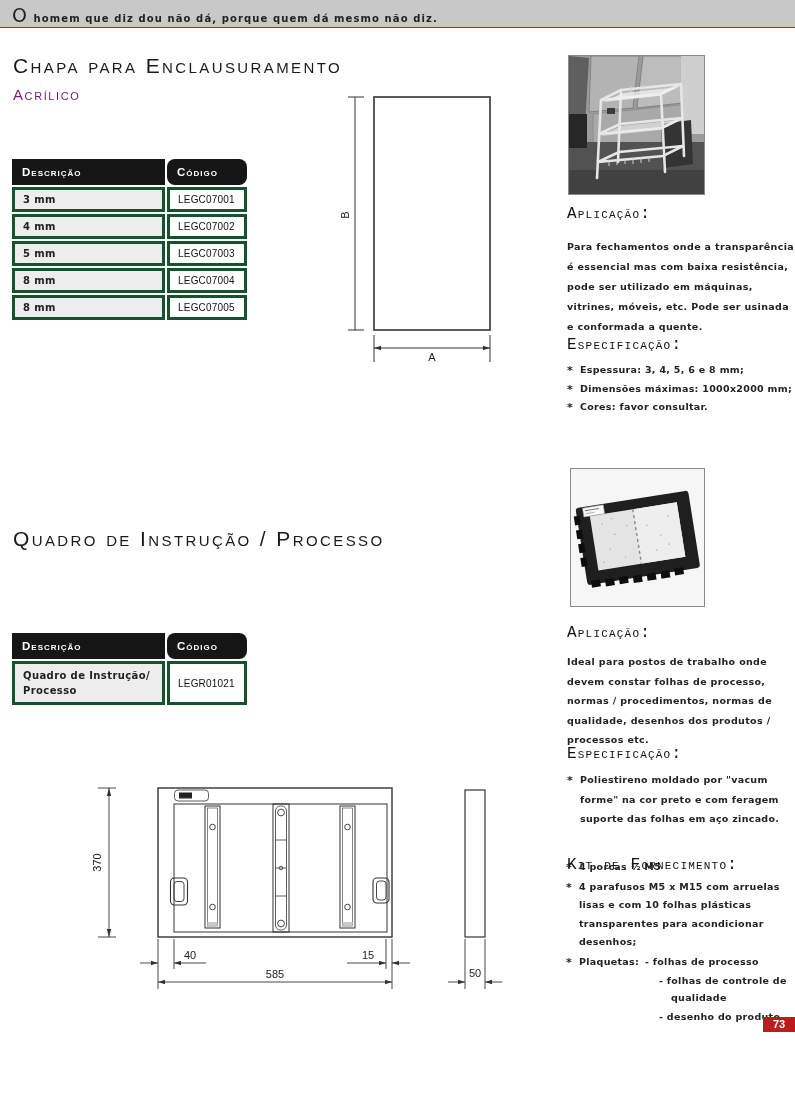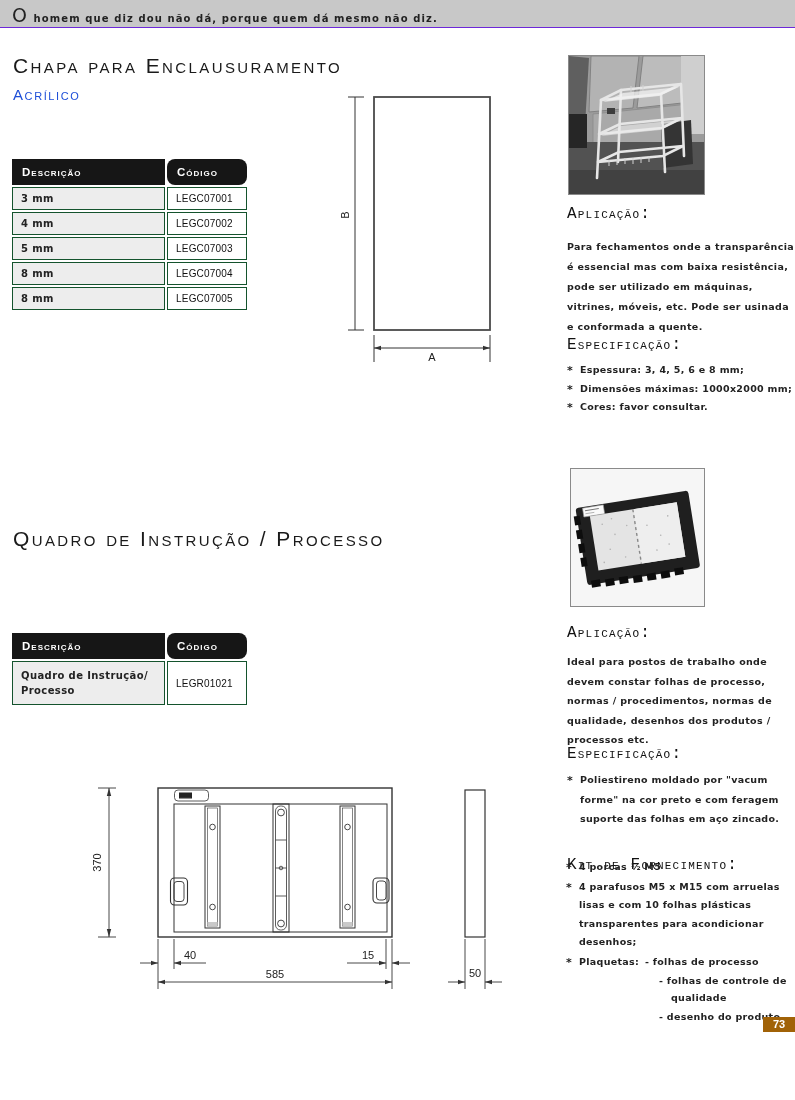--- a/index.html
+++ b/index.html
@@ -13,21 +13,21 @@
   .quote { position:absolute; left:12px; top:4px; font-size:10px; font-weight:bold;
            letter-spacing:1.1px; color:#222; }
   .quote::first-letter { font-size:19px; font-weight:normal; letter-spacing:2px; }
 
   
   .h-title { position:absolute; font-variant:small-caps; font-weight:400;
              font-family:"Liberation Sans", sans-serif;
              font-size:21px; letter-spacing:2.4px; color:#1a1a1a; }
   .h-sub   { position:absolute; font-variant:small-caps; font-weight:400;
              font-family:"Liberation Sans", sans-serif;
-             font-size:15px; letter-spacing:1.6px; color:#1d4ed8; }
+             font-size:15px; letter-spacing:1.6px; color:#701a75; }
   .h3 { position:absolute; font-variant:small-caps; font-weight:400;
         font-family:Liberation Mono, monospace;
         font-size:16px; letter-spacing:1.2px; color:#111; }
 
   
   .para { position:absolute; width:229px; font-size:9.5px; font-weight:bold;
           letter-spacing:0.35px; line-height:20px; color:#222; }
   .para2 { line-height:19.5px; }
   ul.spec { position:absolute; list-style:none; width:229px; }
   ul.spec li { position:relative; padding-left:13px; font-size:9.5px; font-weight:bold;
@@ -45,39 +45,39 @@
   .plq-label { flex:0 0 66px; }
   .plq-items { flex:1; }
   .plq-items div { padding-left:12px; text-indent:-12px; line-height:17px; margin-bottom:2px; }
   .plq-items div:not(:first-child) { margin-left:14px; }
 
   
   table.spec-table { position:absolute; border-collapse:separate; border-spacing:2px; }
   table.spec-table th { background:#161616; color:#fff; font-variant:small-caps;
         font-family:"Liberation Sans", sans-serif; font-weight:bold; font-size:11.5px;
         letter-spacing:1px; text-align:left; padding:6px 8px 6px 10px; height:26px; }
-  table.spec-table td { border:1px solid #14532d; font-size:10px; padding:4px 8px; }
+  table.spec-table td { border:3px solid #14532d; font-size:10px; padding:4px 8px; }
   td.c-desc { background:#ededed; width:153px; font-weight:bold; letter-spacing:0.4px;
               color:#222; height:23px; }
   td.c-code { background:#fff; width:80px; font-family:"Liberation Sans", sans-serif;
               font-size:12.5px; color:#111; letter-spacing:0.2px; }
   th.w-desc { width:153px; } th.w-code { width:80px;border-radius:8px; }
   td.tall { height:44px; line-height:15px; }
 
   
   .photo { position:absolute; border:1px solid #8a8a8a; background:#fff; }
   .photo svg { display:block; }
 
   
   .drawing { position:absolute; }
   .dim-label { font-family:"Liberation Sans", sans-serif; font-size:11px; fill:#222; }
 
   
   .page-badge { position:absolute; left:763px; top:1017px; width:32px; height:15px;
-                background:#a16207; color:#fff; font-family:"Liberation Sans", sans-serif;
+                background:#b91c1c; color:#fff; font-family:"Liberation Sans", sans-serif;
                 font-size:11px; font-weight:bold; text-align:center; line-height:15px; }
 </style>
 </head>
 <body>
 
 <div class="topbar">
   <div class="quote">O homem que diz dou não dá, porque quem dá mesmo não diz.</div>
 </div>
 
 <div class="h-title" style="left:13px; top:54px;">Chapa para Enclausuramento</div>

